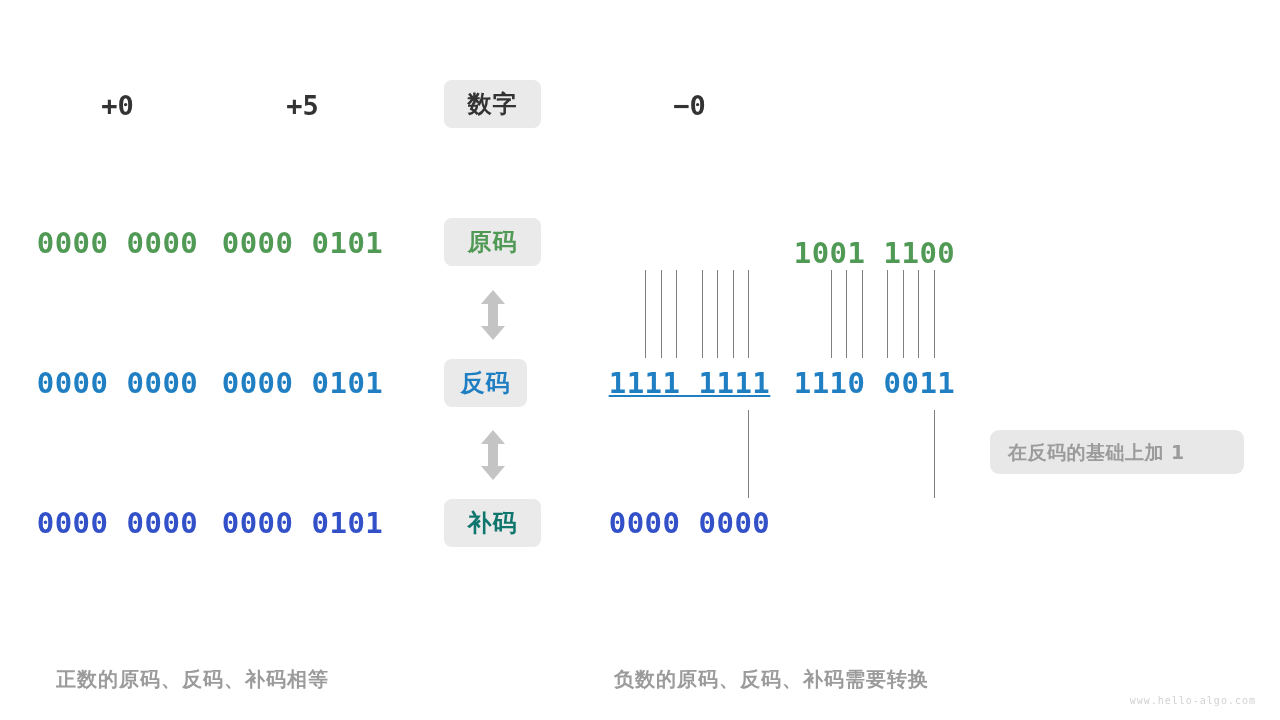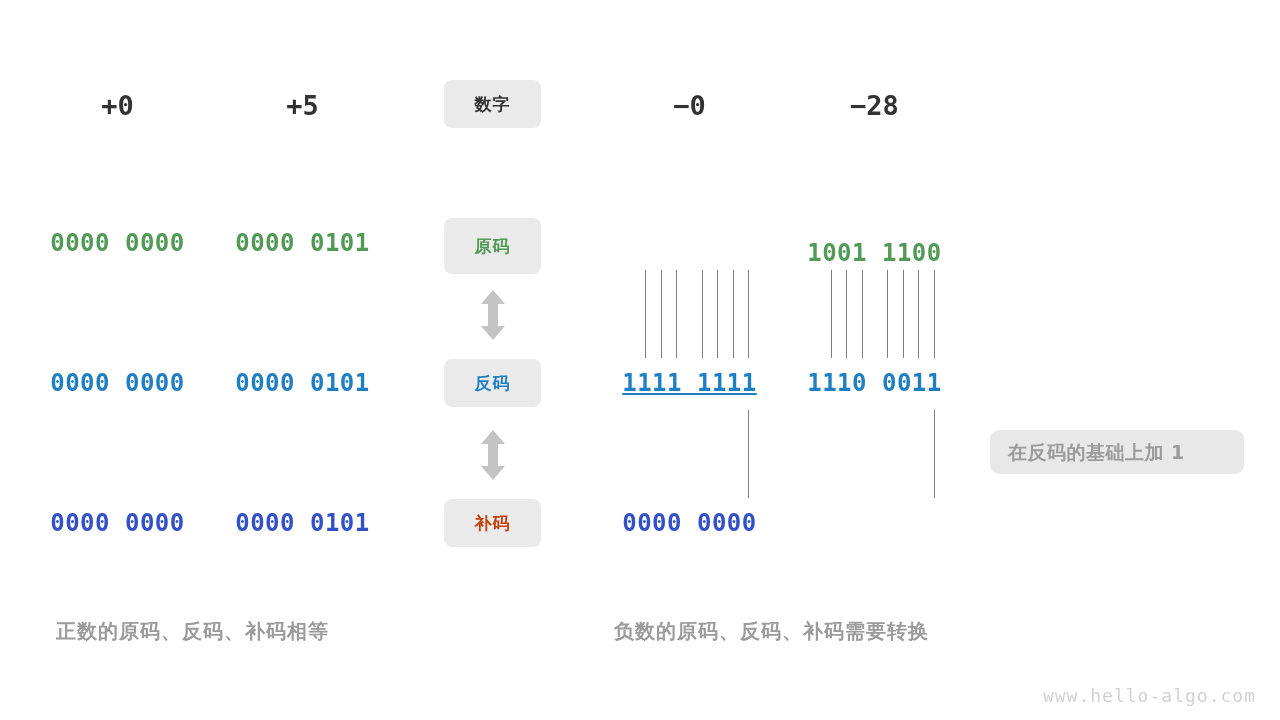--- a/index.html
+++ b/index.html
@@ -35,37 +35,37 @@
     font-size: 27px;
     font-weight: 700;
     color: #333333;
     letter-spacing: 0px;
   }
 
   
   .badge {
     background: #eaeaea;
     border-radius: 8px;
-    font-size: 17px;
+    font-size: 24px;
     font-weight: 700;
     padding: 0;
     display: flex;
     align-items: center;
     justify-content: center;
     letter-spacing: 1px;
   }
   .badge-dark  { color: #333333; }
   .badge-green { color: #509a55; }
   .badge-blue  { color: #1f7fc2; }
-  .badge-indigo{ color: #c2410c; }
+  .badge-indigo{ color: #0f766e; }
 
   
   .binary {
     font-family: "DejaVu Sans Mono", monospace;
-    font-size: 24px;
+    font-size: 29px;
     font-weight: 700;
     letter-spacing: 0.5px;
   }
   .c-green  { color: #509a55; }
   .c-blue   { color: #1f7fc2; }
   .c-indigo { color: #3250c8; }
 
   
   .tick {
     position: absolute;
@@ -96,66 +96,66 @@
   }
 
   
   .caption {
     position: absolute;
     color: #9b9b9b;
     font-size: 20px;
     font-weight: 700;
     letter-spacing: 1px;
     white-space: nowrap;
+    margin-top: 48px;
   }
 
   
   .watermark {
     position: absolute;
     right: 24px;
     bottom: 14px;
     color: #d2d2d2;
     font-family: "DejaVu Sans Mono", monospace;
-    font-size: 18px;
+    font-size: 10px;
     letter-spacing: 1px;
   }
 </style>
 </head>
 <body>
 
 <div class="canvas">
 
   <div class="cell hdr-num" style="left:50px;  top:84px; width:135px; height:42px;">+0</div>
 
   <div class="cell hdr-num" style="left:235px; top:84px; width:135px; height:42px;">+5</div>
 
   <div class="badge" style="position:absolute; left:444px; top:80px; width:97px; height:48px;">
     <span class="badge-dark">数字</span>
   </div>
 
   <div class="cell hdr-num" style="left:622px; top:84px; width:135px; height:42px;">−0</div>
 
-  <div class="cell hdr-num" style="left:807px; top:84px; width:135px; height:42px;">−28</div>
 
   <div class="cell binary c-green" style="left:50px;  top:222px; width:135px; height:42px;">0000 0000</div>
 
   <div class="cell binary c-green" style="left:235px; top:222px; width:135px; height:42px;">0000 0101</div>
 
-  <div class="badge" style="position:absolute; left:444px; top:218px; width:97px; height:56px;">
+  <div class="badge" style="position:absolute; left:444px; top:218px; width:97px; height:48px;">
     <span class="badge-green">原码</span>
   </div>
 
 
   <div class="cell binary c-green" style="left:807px; top:232px; width:135px; height:42px;">1001 1100</div>
 
   <div class="cell binary c-blue" style="left:50px;  top:362px; width:135px; height:42px;">0000 0000</div>
 
   <div class="cell binary c-blue" style="left:235px; top:362px; width:135px; height:42px;">0000 0101</div>
 
-  <div class="badge" style="position:absolute; left:444px; top:359px; width:97px; height:48px;">
+  <div class="badge" style="position:absolute; left:444px; top:359px; width:83px; height:48px;">
     <span class="badge-blue">反码</span>
   </div>
 
   <div class="cell binary c-blue" style="left:622px; top:362px; width:135px; height:42px;text-decoration:underline;">1111 1111</div>
 
   <div class="cell binary c-blue" style="left:807px; top:362px; width:135px; height:42px;">1110 0011</div>
 
   <div class="cell binary c-indigo" style="left:50px;  top:502px; width:135px; height:42px;">0000 0000</div>
 
   <div class="cell binary c-indigo" style="left:235px; top:502px; width:135px; height:42px;">0000 0101</div>

